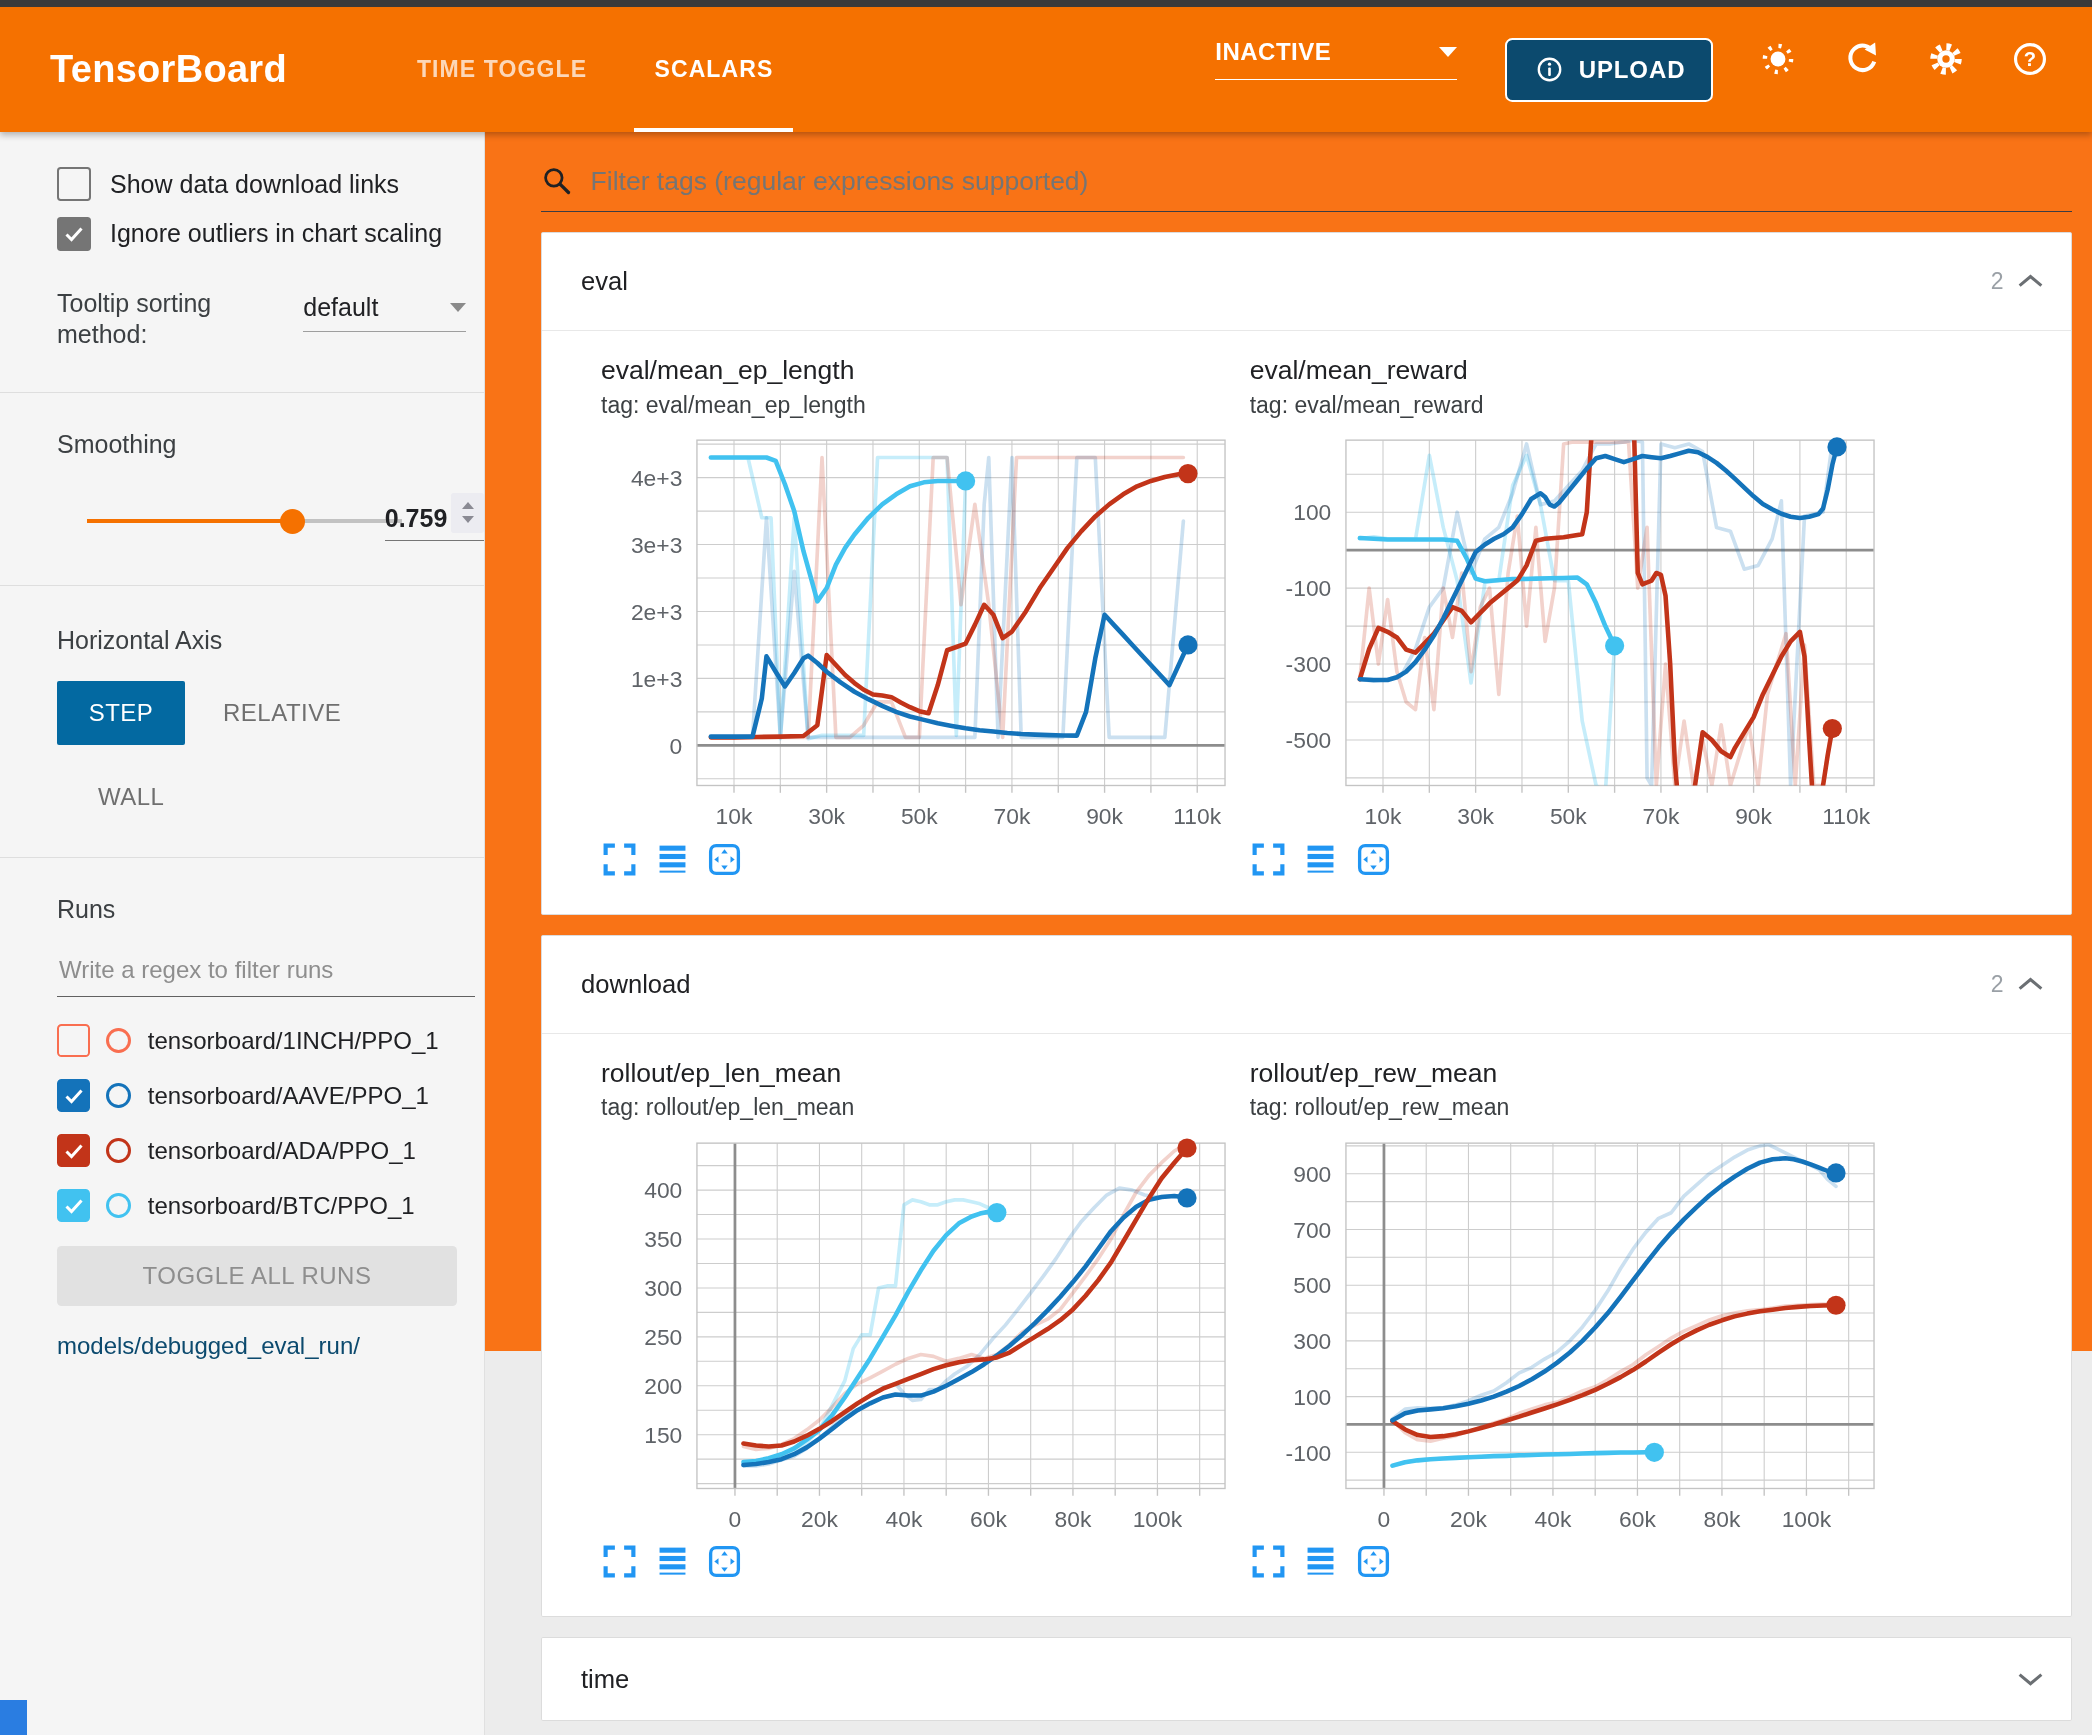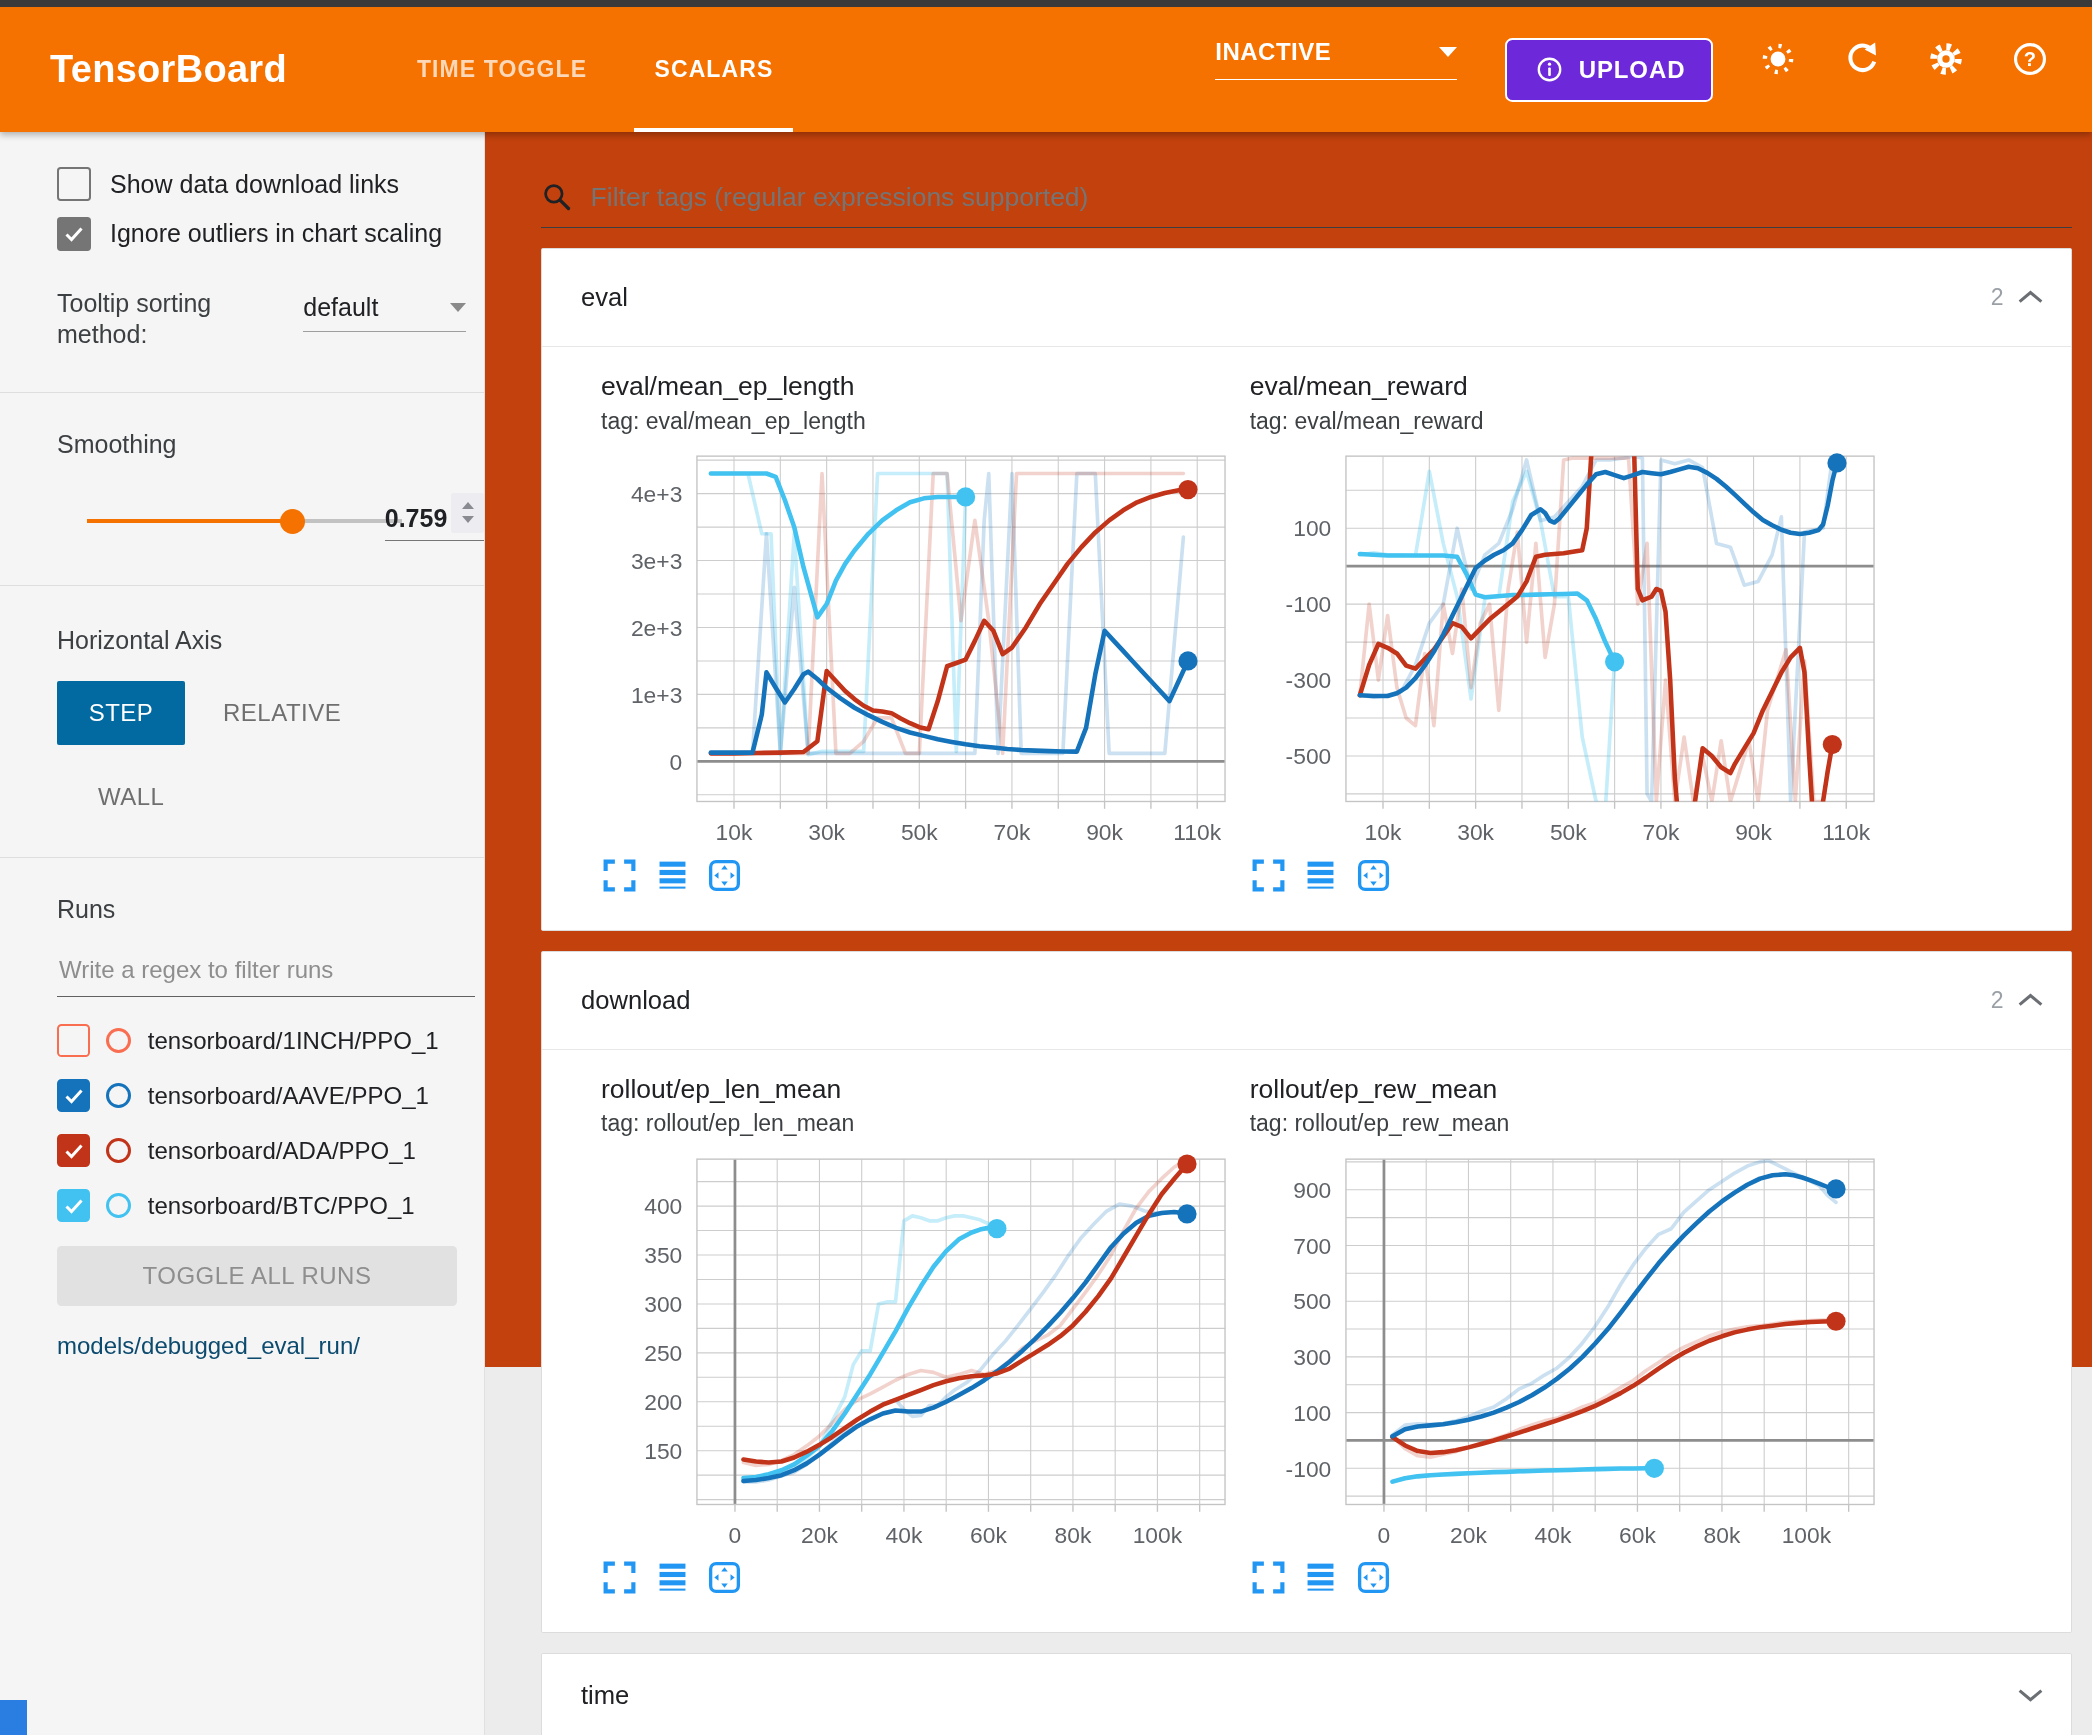--- a/index.html
+++ b/index.html
@@ -15,21 +15,21 @@
        letter-spacing:1.1px;color:rgba(255,255,255,.72);position:relative;cursor:pointer;}
   .tab.active{color:#fff;}
   .tab.active::after{content:"";position:absolute;left:0;right:0;bottom:0;height:4.6px;background:#fff;}
   .hdr-right{margin-left:auto;margin-right:41px;display:flex;align-items:flex-start;}
   .status-select{display:flex;align-items:center;justify-content:space-between;width:242px;
        border-bottom:1.8px solid #fff;padding-bottom:12.8px;margin-right:48px;cursor:pointer;}
   .status-select span.val{font-size:24px;font-weight:bold;color:#fff;letter-spacing:0.5px;}
   .caret-w{width:0;height:0;border-left:9.1px solid transparent;border-right:9.1px solid transparent;
        border-top:10px solid #fff;}
   .upload-btn{display:flex;align-items:center;gap:12.8px;height:64px;padding:0 25.6px;margin-right:44px;
-       background:#6d28d9;border:2.3px solid #fff;border-radius:7.3px;cursor:pointer;}
+       background:#0c4a6e;border:2.3px solid #fff;border-radius:7.3px;cursor:pointer;}
   .upload-btn .lbl{font-size:24px;font-weight:bold;color:#fff;letter-spacing:0.9px;}
   .hicon{margin-left:42px;cursor:pointer;display:flex;}
   .hicon svg{width:42px;height:42px;}
   
   aside{position:absolute;top:132px;left:0;width:485px;height:1603px;background:#f5f5f5;
         border-right:0.9px solid #e0e0e0;padding:35px 0 0 57px;box-sizing:border-box;}
   .side-row{display:flex;align-items:center;gap:19px;margin-bottom:15.5px;white-space:nowrap;}
   .side-row .txt{font-size:25px;color:#202124;}
   .cb{width:34px;height:34px;border:2.7px solid #757575;border-radius:3.7px;box-sizing:border-box;
       flex:0 0 auto;display:flex;align-items:center;justify-content:center;background:#f5f5f5;cursor:pointer;}
@@ -72,22 +72,22 @@
   .run-row{display:flex;align-items:center;gap:16.4px;height:55px;cursor:pointer;}
   .run-cb{width:33px;height:33px;border-radius:4.6px;box-sizing:border-box;flex:0 0 auto;
       display:flex;align-items:center;justify-content:center;}
   .run-cb svg{width:24px;height:24px;}
   .run-circle{width:25px;height:25px;border-radius:50%;box-sizing:border-box;flex:0 0 auto;}
   .run-lbl{font-size:24px;color:#202124;white-space:nowrap;}
   .toggle-btn{margin-top:12.8px;width:400px;height:60px;background:#e1e1e1;border-radius:4.6px;border:none;
       font-size:24px;color:#8e8e8e;letter-spacing:0.5px;font-family:inherit;cursor:pointer;}
   .runs-footer{margin-top:25.6px;font-size:24px;color:#0c4a6e;}
   
-  main{position:absolute;top:132px;left:485px;width:1607px;height:1235px;box-sizing:border-box;
-      padding-left:56px;background:#c2410c;}
+  main{position:absolute;top:116px;left:485px;width:1607px;height:1235px;box-sizing:border-box;
+      padding-left:56px;background:#f97316;}
   .filter-row{display:flex;align-items:center;gap:14.6px;width:1531px;padding-top:35px;height:60px;
       border-bottom:1.8px solid #3c3c43;box-sizing:content-box;}
   .filter-row svg{flex:0 0 auto;}
   .filter-row input{flex:1;border:none;outline:none;background:transparent;font-size:26.5px;color:#202124;font-family:inherit;}
   .filter-row input::placeholder{color:#757575;}
   .card{width:1531px;background:#fff;border:0.9px solid #dcdcdc;border-radius:1.8px;box-sizing:border-box;margin-top:20px;}
   .card-hd{height:97px;display:flex;align-items:center;padding:0 25.6px 0 39px;}
   .card-hd.bordered{border-bottom:0.9px solid #e8e8e8;}
   .card-hd .ttl{font-size:25.6px;color:#202124;}
   .card-hd .count{margin-left:auto;font-size:23px;color:#9aa0a6;margin-right:12.8px;}

